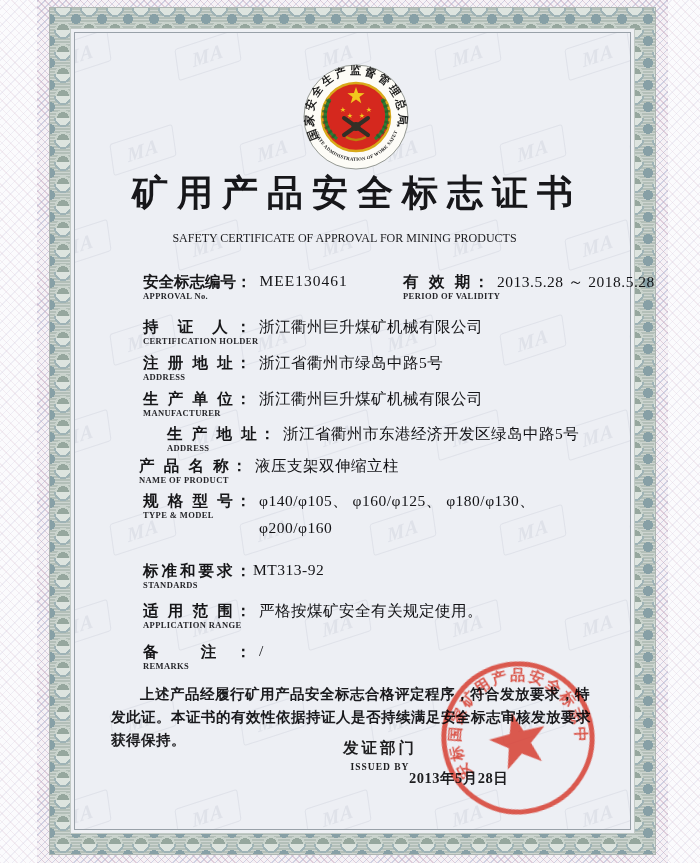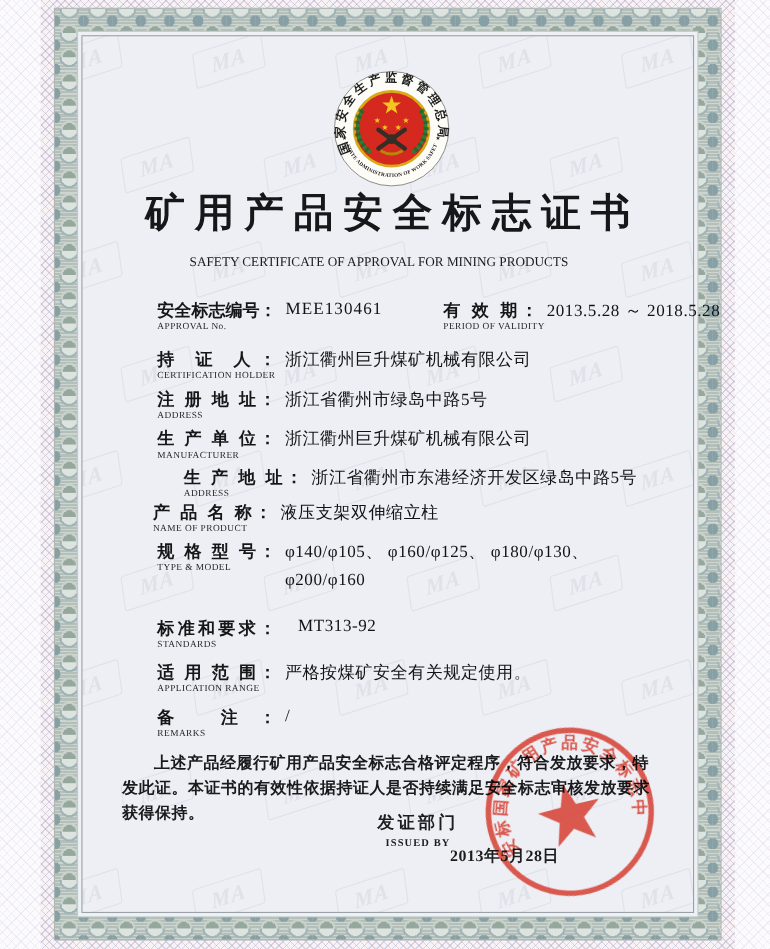--- a/index.html
+++ b/index.html
@@ -64,21 +64,21 @@
   }
   .row{position:absolute;display:flex;align-items:flex-start;white-space:nowrap;}
   .lab{position:relative;}
   .zh{
     font-size:15.5px;font-weight:700;color:#161618;
     width:108px;text-align:justify;text-align-last:justify;
   }
   .zh-auto{font-size:15.5px;font-weight:700;color:#161618;text-align:center;}
   .en{
     position:absolute;left:0;top:19px;
-    font-size:8.5px;font-weight:400;letter-spacing:.4px;color:#26262a;
+    font-size:8.5px;font-weight:700;letter-spacing:.4px;color:#26262a;
     text-align:center;text-align-last:left;white-space:nowrap;
   }
   .val{font-size:15.5px;font-weight:500;color:#131316;margin-left:8px;letter-spacing:.5px;}
   .val .line2{margin-top:7px;}
   .decl{
     position:absolute;left:36px;top:650px;width:488px;
     font-size:14.5px;font-weight:600;line-height:1.58;
     text-indent:2em;color:#1a1a1d;letter-spacing:.5px;
   }
   .issued{
@@ -250,21 +250,21 @@
             <div>φ140/φ105、 φ160/φ125、 φ180/φ130、</div>
             <div class="line2">φ200/φ160</div>
           </div>
         </div>
 
         <div class="row" style="left:68px;top:528px;">
           <div class="lab">
             <div class="zh">标准和要求：</div>
             <div class="en">STANDARDS</div>
           </div>
-          <div class="val" style="margin-left:20px;">MT313-92</div>
+          <div class="val" style="margin-left:2px;">MT313-92</div>
         </div>
 
         <div class="row" style="left:68px;top:568px;">
           <div class="lab">
             <div class="zh">适 用 范 围：</div>
             <div class="en">APPLICATION RANGE</div>
           </div>
           <div class="val">严格按煤矿安全有关规定使用。</div>
         </div>
 

